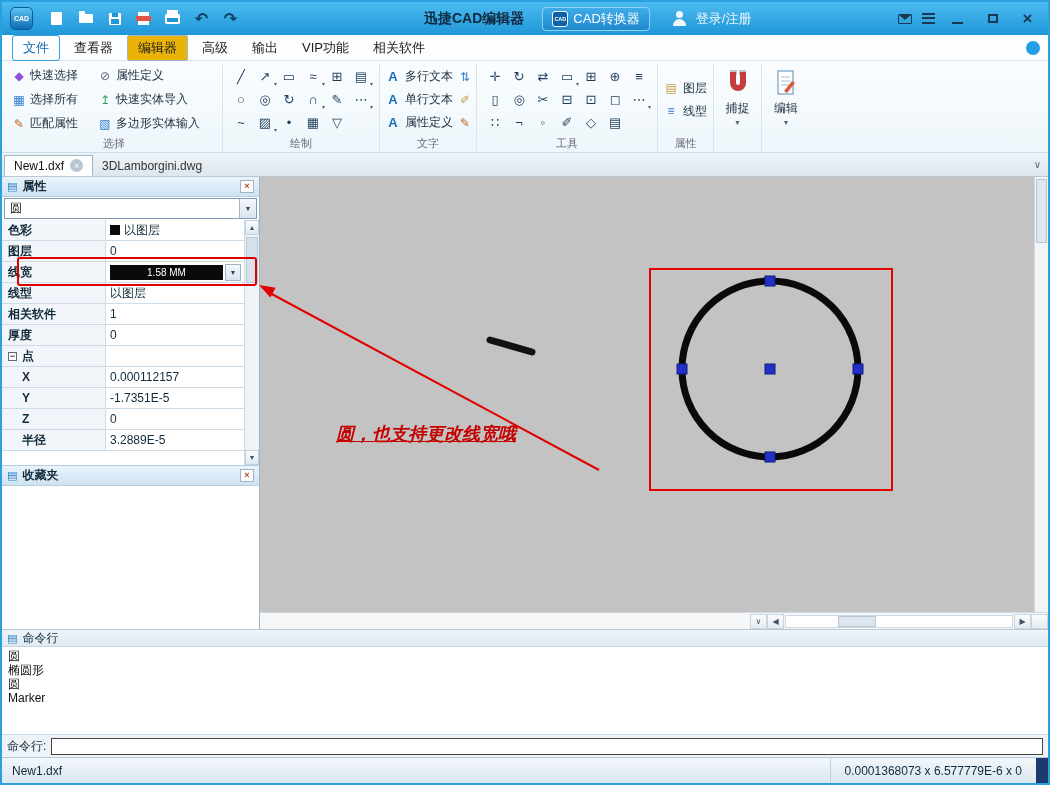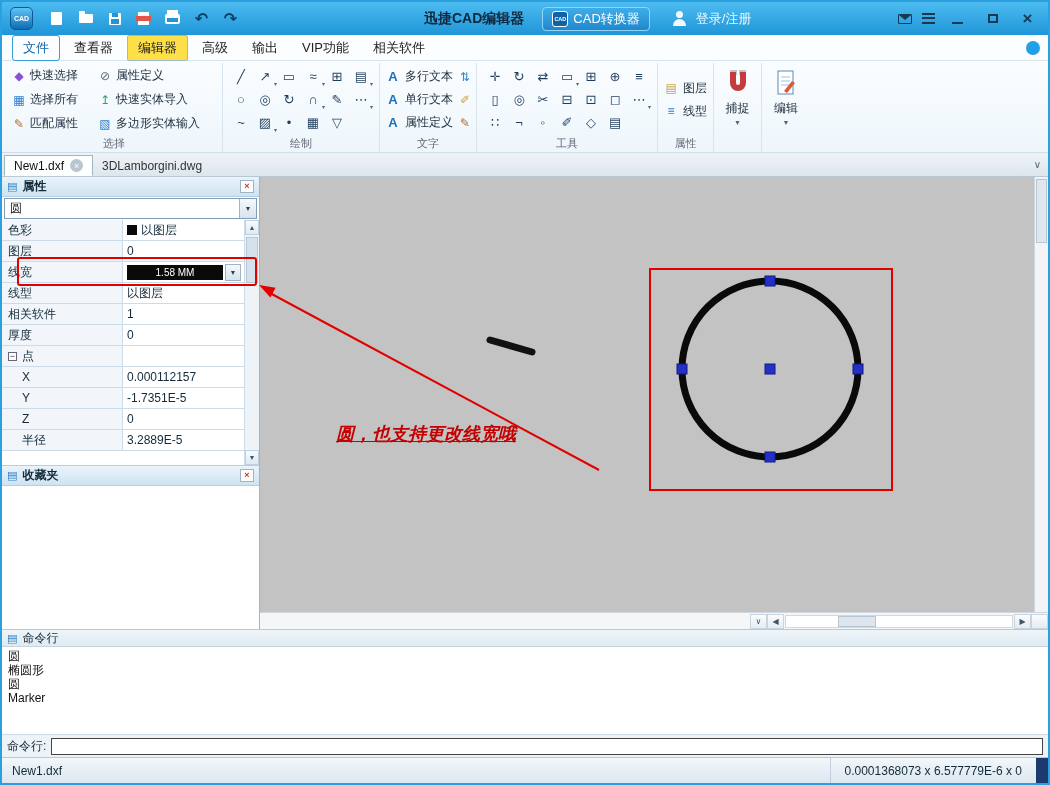--- a/index.html
+++ b/index.html
@@ -45,21 +45,21 @@
   .ic-min { width:11px; height:2px; background:#173a52; margin-top:8px; }
   .ic-max { width:10px; height:9px; border:2px solid #173a52; }
   .g-close { font-size:17px; color:#173a52; font-weight:bold; line-height:1; }
   .wbtn { width:25px; height:25px; display:flex; align-items:center; justify-content:center; }
 
   
   .menurow { left:0; top:33px; width:1046px; height:26px; background:#fcfdfe; border-bottom:1px solid #d8e4ee;
     display:flex; align-items:center; padding-left:10px; gap:4px; }
   .mtab { padding:3px 10px; font-size:13px; color:#222; white-space:nowrap; }
   .mtab-file { border:1px solid #3aa0dc; border-radius:3px; color:#1468a8; }
-  .mtab.active { background:#fde047; border:1px solid #9db8cc; border-radius:2px; }
+  .mtab.active { background:#eab308; border:1px solid #9db8cc; border-radius:2px; }
   .help-dot { margin-left:auto; margin-right:8px; width:14px; height:14px; border-radius:50%; background:#21a0e8; }
 
   
   .ribbon { left:0; top:59px; width:1046px; height:92px; background:linear-gradient(180deg,#fafdff,#eef6fb);
     border-bottom:1px solid #cfdde8; display:flex; padding:2px 2px 0 4px; }
   .rgroup { display:flex; flex-direction:column; padding:0 6px; border-right:1px solid #d8e4ee; }
   .rbody { flex:1; display:flex; align-items:center; }
   .rlabel { height:16px; text-align:center; font-size:11px; color:#667; }
   .selgrid { display:grid; grid-template-columns:86px 118px; grid-auto-rows:24px; align-items:center; }
   .selitem { display:flex; align-items:center; gap:4px; font-size:12px; color:#1c2c3c; white-space:nowrap; }
@@ -92,22 +92,22 @@
   .ph-icon { color:#2e86c8; font-size:11px; }
   .ph-close { margin-left:auto; width:14px; height:13px; background:#fdfdfd; border:1px solid #9fb4c4;
     color:#c04030; font-size:9px; line-height:11px; text-align:center; }
   .combo { height:21px; margin:1px 2px; border:1px solid #7f9db9; display:flex; align-items:center; font-size:12px;
     padding-left:5px; background:#fff; color:#111; }
   .carr { margin-left:auto; width:17px; height:100%; background:linear-gradient(180deg,#f4f8fb,#d8e4ee);
     border-left:1px solid #9fb4c4; display:flex; align-items:center; justify-content:center; font-size:7px; color:#345; }
   .pgrid { height:246px; display:flex; border-bottom:1px solid #b8cede; }
   .prows { flex:1; background:#fff; }
   .prow { height:21px; display:flex; border-bottom:1px solid #ccdbe8; font-size:12px; }
-  .plabel { width:121px; background:#f2f6fa; border-right:1px solid #ccdbe8; display:flex; align-items:center;
-    padding-left:6px; color:#122a3a; }
+  .plabel { width:104px; background:#f2f6fa; border-right:1px solid #ccdbe8; display:flex; align-items:center;
+    padding-left:6px; color:#122a3a;font-weight:bold; }
   .plabel.child { padding-left:20px; }
   .pval { flex:1; display:flex; align-items:center; padding:0 3px 0 4px; color:#122a3a; background:#fff; }
   .swatch { width:10px; height:10px; background:#0a0a0a; margin-right:4px; }
   .lw-bar { flex:1; height:15px; background:#0a0a0a; color:#fff; font-size:10px; display:flex; align-items:center;
     justify-content:center; margin-right:2px; }
   .lw-arr { width:16px; height:17px; border:1px solid #9fb4c4; background:linear-gradient(180deg,#f4f8fb,#d8e4ee);
     display:flex; align-items:center; justify-content:center; font-size:7px; color:#345; }
   .expander { width:9px; height:9px; border:1px solid #667; background:#fff; margin-right:5px;
     font-size:9px; line-height:7px; text-align:center; color:#334; }
   .expander::before { content:"−"; }

